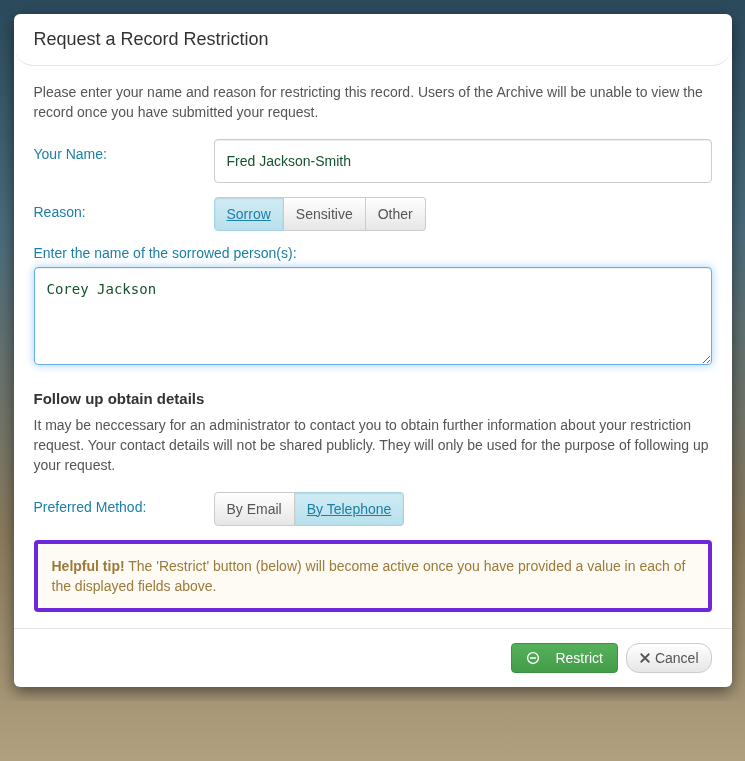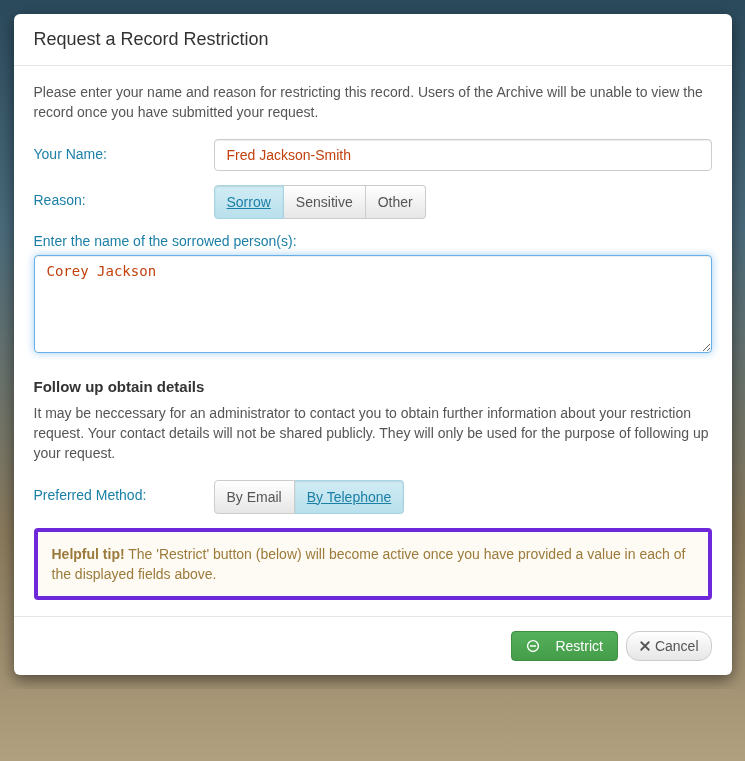--- a/index.html
+++ b/index.html
@@ -21,20 +21,21 @@
       width: 718px;
       background: #fff;
       border-radius: 6px;
       box-shadow: 0 5px 15px rgba(0,0,0,.5);
       z-index: 10;
       overflow: hidden;
     }
     .modal-header {
       padding: 15px 20px;
       border-bottom: 1px solid #e5e5e5;
+      border-radius: 20px;
     }
     .modal-title {
       font-size: 18px;
       font-weight: 500;
       color: #333;
     }
     .modal-body {
       padding: 16px 20px;
     }
     .intro-text {
@@ -51,23 +52,23 @@
       width: 180px;
       color: #1b7fa6;
       font-weight: 500;
       padding-top: 7px;
     }
     .form-row .field-control {
       flex: 1;
     }
     input[type="text"], textarea {
       width: 100%;
-      padding: 7px 12px;
-      font-size: 14px;
-      color: #c2410c;
+      padding: 13px 12px;
+      font-size: 14px;
+      color: #14532d;
       background-color: #fff;
       border: 1px solid #ccc;
       border-radius: 4px;
       box-shadow: inset 0 1px 1px rgba(0,0,0,.075);
       outline: none;
     }
     textarea {
       resize: vertical;
       height: 98px;
       border-color: #66afe9;

